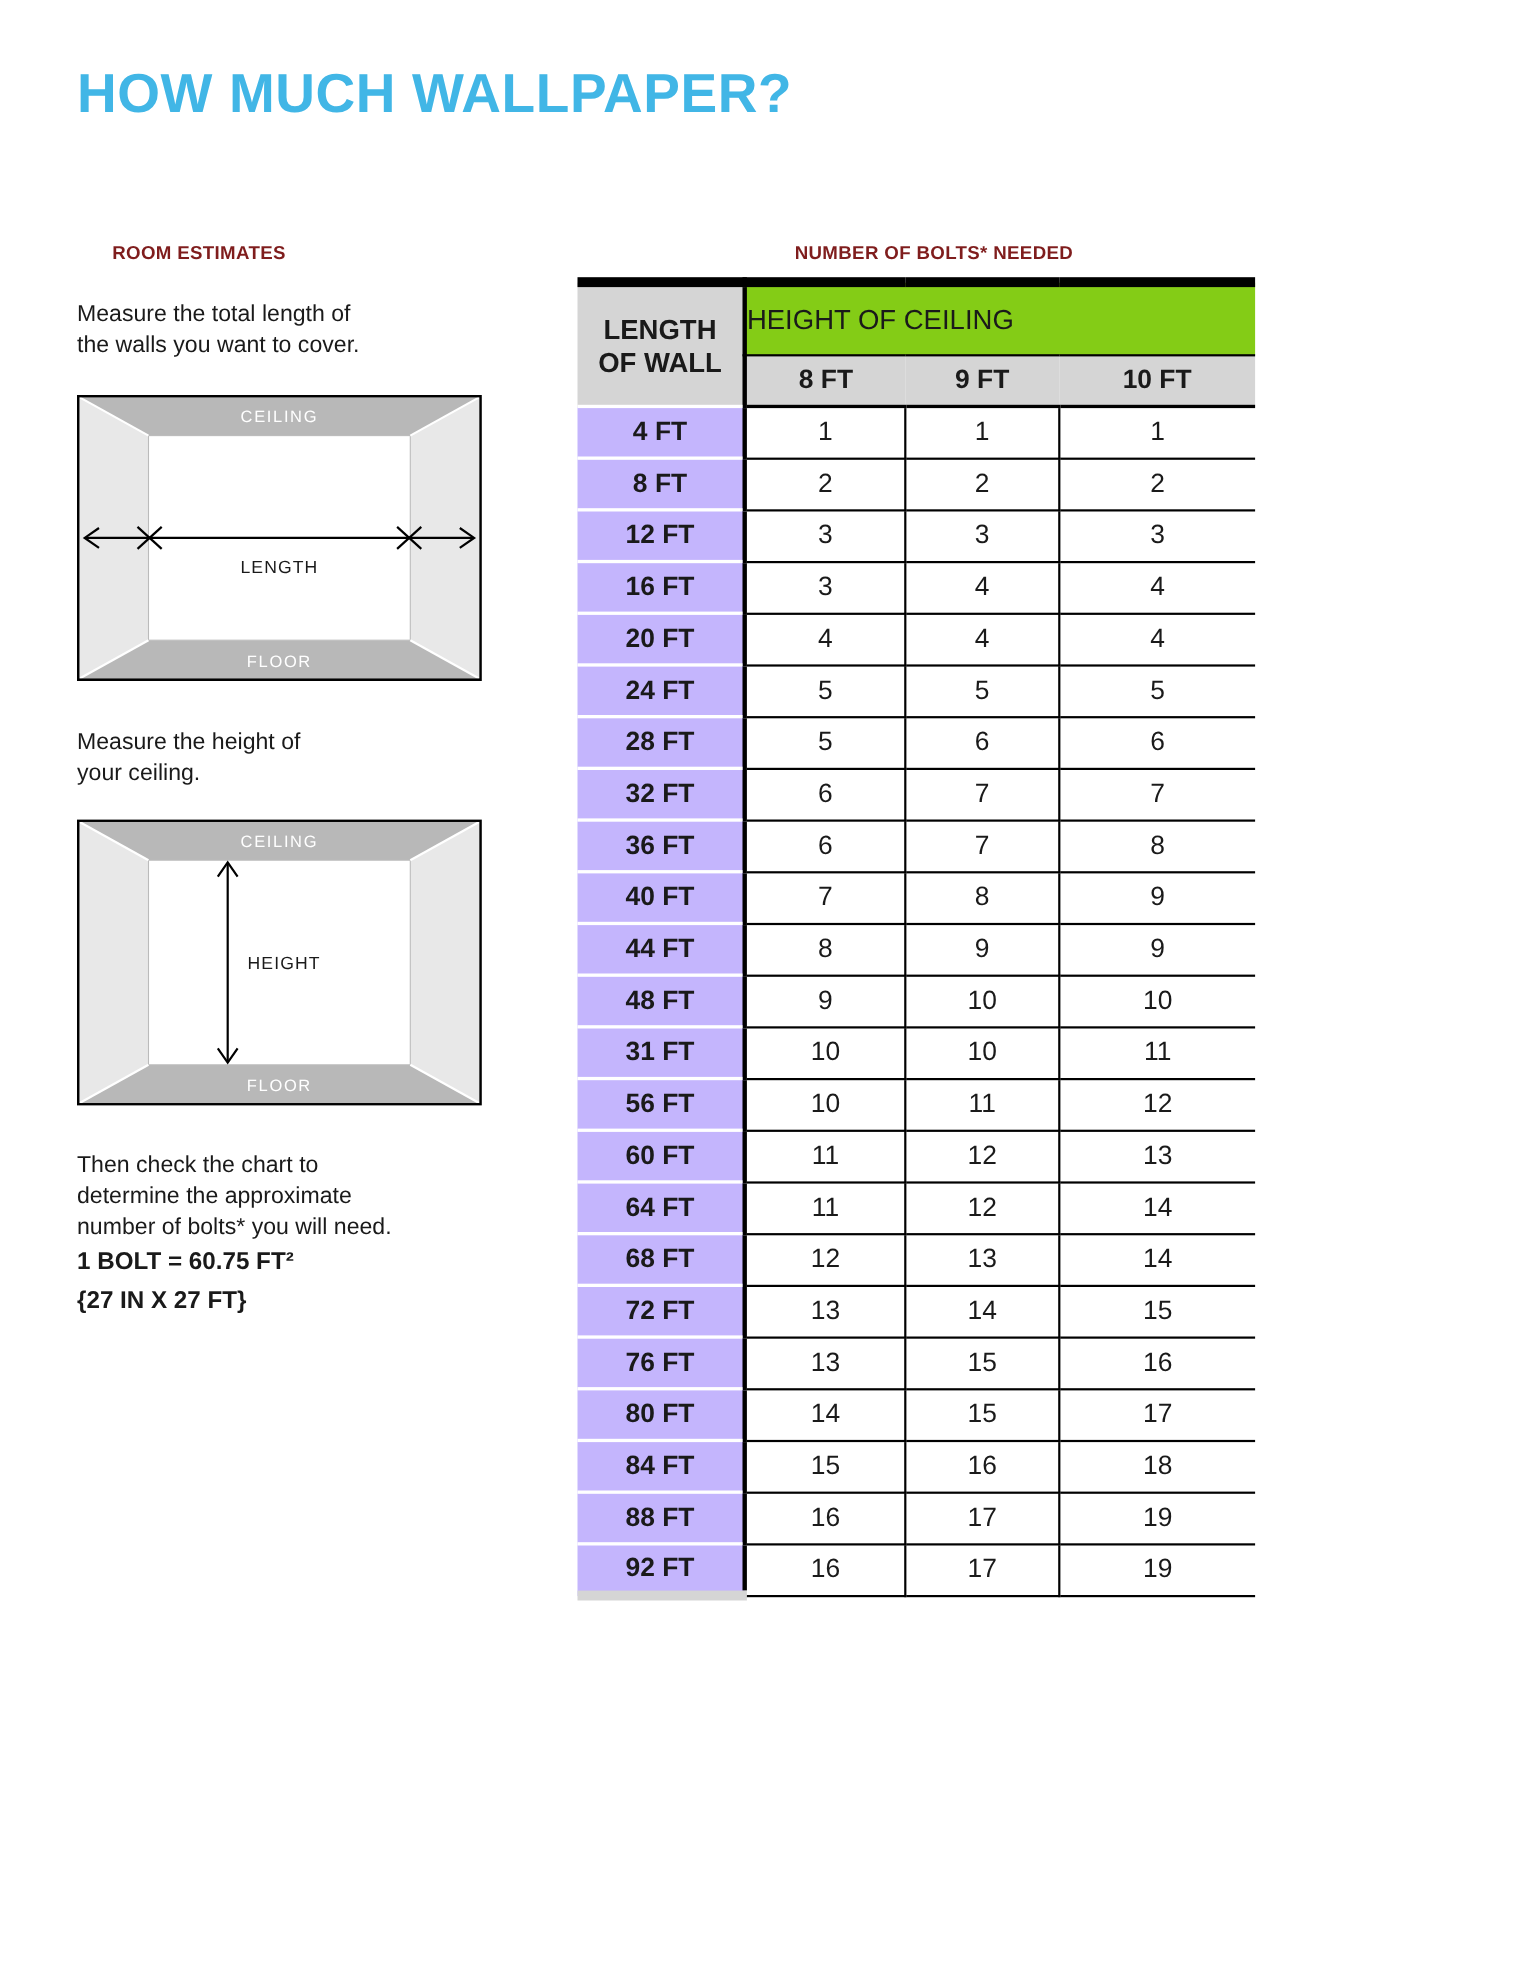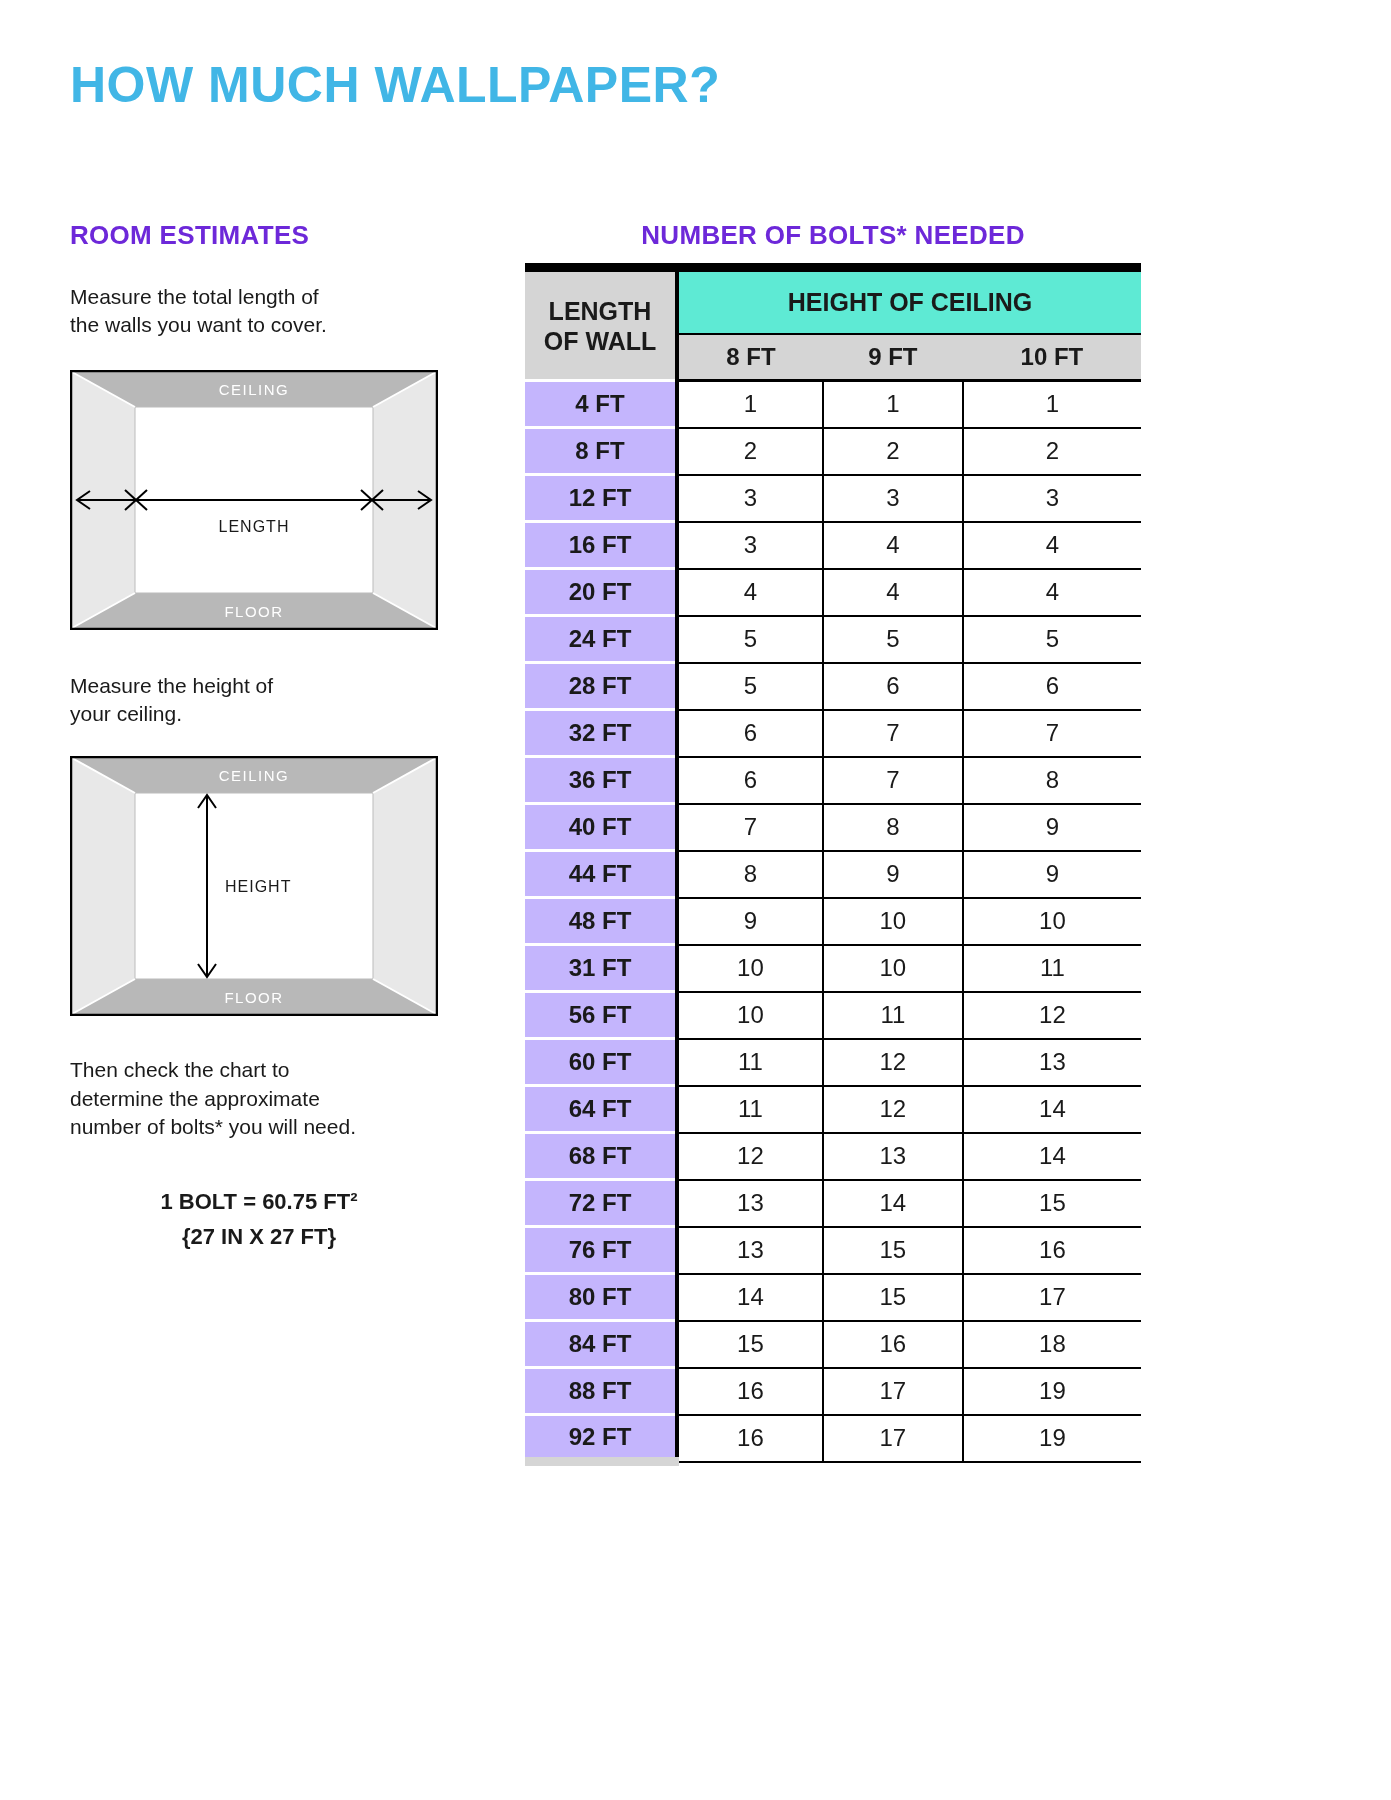--- a/index.html
+++ b/index.html
@@ -28,49 +28,48 @@
     top: 220px;
     width: 378px;
   }
   .right-col {
     position: absolute;
     left: 525px;
     top: 220px;
     width: 616px;
   }
   .section-heading {
-    font-size: 26px;
-    font-weight: bold;
-    color: #6d28d9;
+    font-size: 17px;
+    font-weight: bold;
+    color: #7f1d1d;
     letter-spacing: 0.3px;
+    margin-left: 32px;
   }
   .right-col .section-heading { text-align: center; }
   .para {
     margin-top: 32px;
     font-size: 21px;
     line-height: 1.35;
     white-space: pre-line;
   }
   .diagram { display: block; margin-top: 30px; }
   .diagram-2 { margin-top: 28px; }
   .para-height { margin-top: 42px; }
   .para-chart { margin-top: 40px; }
   .footnote {
     margin-top: 88px;
     font-size: 23px;
     font-weight: bold;
     line-height: 1.3;
   }
   .footnote .indent { padding-left: 20px; }
   .bolt-info {
-    margin-top: 44px;
     font-size: 22px;
     font-weight: bold;
     line-height: 1.55;
-    text-align: center;
   }
 
   table.bolts {
     margin-top: 12px;
     border-collapse: collapse;
     width: 616px;
     border-top: 9px solid #000;
   }
   table.bolts th, table.bolts td { padding: 0; }
   .corner {
@@ -79,24 +78,24 @@
     font-weight: bold;
     font-size: 25px;
     line-height: 1.2;
     text-align: center;
     vertical-align: middle;
     border-right: 4px solid #000;
     border-bottom: 3px solid #fff;
     white-space: pre-line;
   }
   .group {
-    background: #5eead4;
+    background: #84cc16;
     font-size: 25px;
-    font-weight: bold;
-    text-align: center;
+    font-weight: normal;
+    text-align: left;
     height: 66px;
     vertical-align: middle;
     border-bottom: 2px solid #000;
   }
   tr.sub th {
     background: #d5d5d5;
     font-size: 24px;
     font-weight: bold;
     text-align: center;
     height: 47px;

